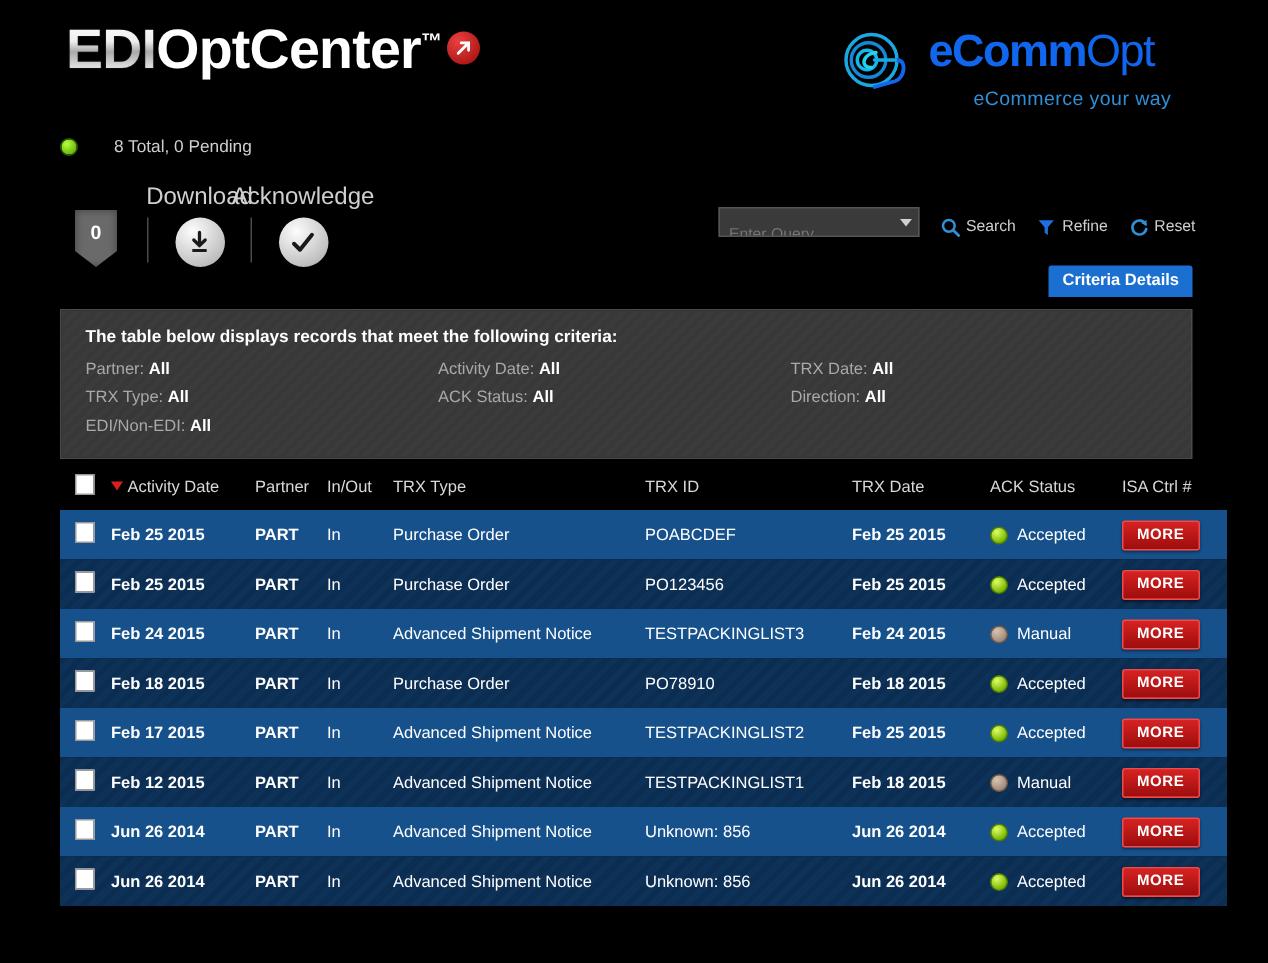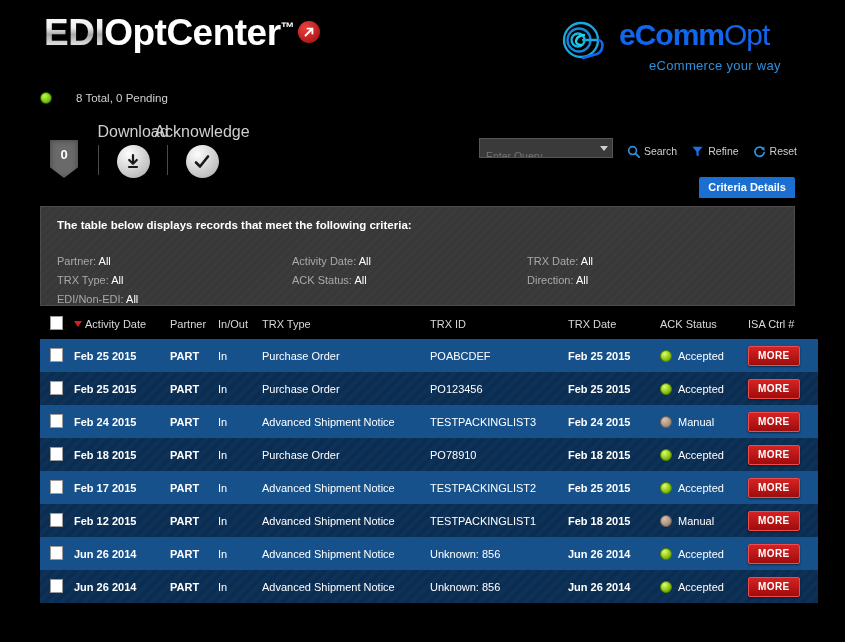--- a/index.html
+++ b/index.html
@@ -96,24 +96,24 @@
   .criteria-tab {
     position: absolute; right: 50px; top: 177px;
     background: #1b6fd0; color: #fff; font-size: 11px; font-weight: bold;
     padding: 4px 9px 5px; border-radius: 2px 2px 0 0;
   }
   .criteria-panel {
     position: absolute; left: 40px; top: 206px; width: 755px; height: 100px;
     background: repeating-linear-gradient(135deg,#3b3b3b 0 3px,#383838 3px 6px);
     border: 1px solid #4b4b4b; padding: 12px 16px;
   }
-  .criteria-title { color: #fff; font-size: 11.5px; font-weight: bold; margin-bottom: 24px; }
+  .criteria-title { color: #fff; font-size: 11.5px; font-weight: bold; margin-bottom: 9px; }
   .criteria-grid { display: grid; grid-template-columns: 235px 235px 1fr; row-gap: 7px; }
   .crit { color: #a9a9a9; font-size: 11px; white-space: nowrap; }
-  .crit b { color: #fff; font-weight: normal; text-align: right; }
+  .crit b { color: #fff; font-weight: bold; text-align: right; }
 
   
   .table-wrap { position: absolute; left: 40px; top: 310px; width: 755px; }
   table { width: 100%; border-collapse: collapse; table-layout: fixed; }
   thead th {
     background: #000; color: #d8d8d8; font-size: 11px; font-weight: normal;
     text-align: left; padding: 6px 0 7px; white-space: nowrap;
   }
   .sort-tri {
     display: inline-block; width: 0; height: 0; margin-right: 3px;

